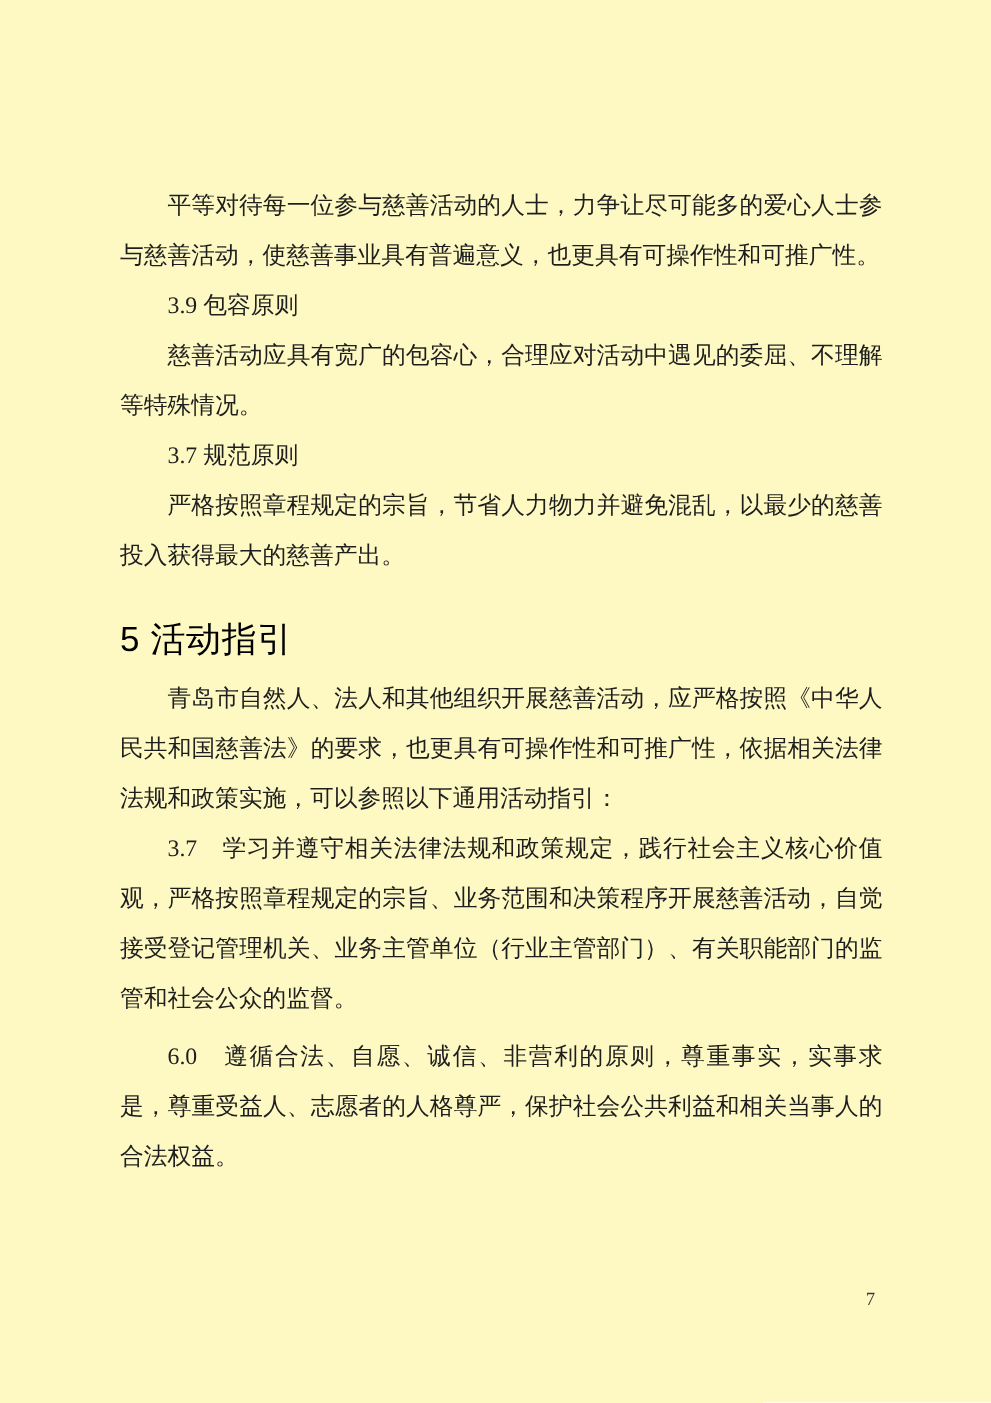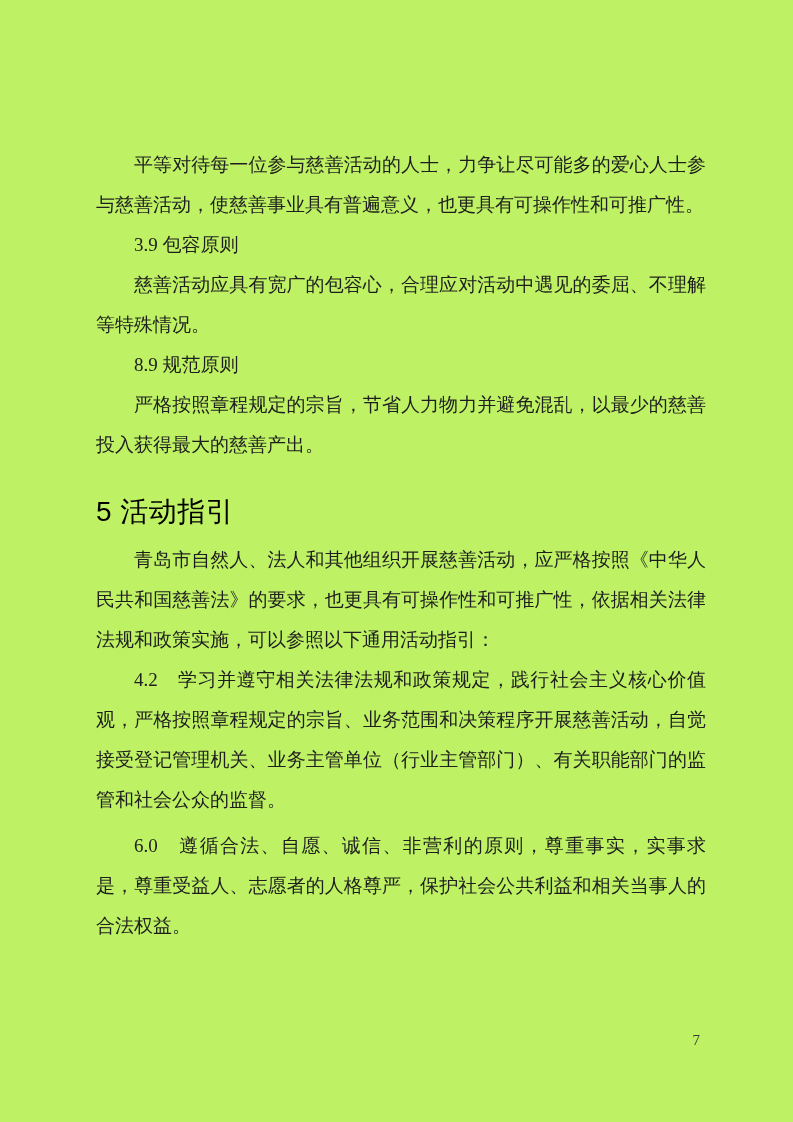--- a/index.html
+++ b/index.html
@@ -4,21 +4,21 @@
 <style>
   html, body {
     margin: 0;
     padding: 0;
     background: #ffffff;
   }
   .page {
     position: relative;
     width: 793px;
     height: 1122px;
-    background: #bef264;
+    background: #fef9c3;
     overflow: hidden;
   }
   .content {
     position: absolute;
     left: 96px;
     top: 145px;
     width: 610px;
   }
   .para {
     margin: 0;
@@ -57,29 +57,29 @@
 <body>
 
 <div class="page">
   <main class="content">
     <p class="para">平等对待每一位参与慈善活动的人士，力争让尽可能多的爱心人士参与慈善活动，使慈善事业具有普遍意义，也更具有可操作性和可推广性。</p>
 
     <p class="para">3.9 包容原则</p>
 
     <p class="para">慈善活动应具有宽广的包容心，合理应对活动中遇见的委屈、不理解等特殊情况。</p>
 
-    <p class="para">8.9 规范原则</p>
+    <p class="para">3.7 规范原则</p>
 
     <p class="para">严格按照章程规定的宗旨，节省人力物力并避免混乱，以最少的慈善投入获得最大的慈善产出。</p>
 
     <h1 class="para chapter-heading">5 活动指引</h1>
 
     <p class="para">青岛市自然人、法人和其他组织开展慈善活动，应严格按照《中华人民共和国慈善法》的要求，也更具有可操作性和可推广性，依据相关法律法规和政策实施，可以参照以下通用活动指引：</p>
 
-    <p class="para">4.2　学习并遵守相关法律法规和政策规定，践行社会主义核心价值观，严格按照章程规定的宗旨、业务范围和决策程序开展慈善活动，自觉接受登记管理机关、业务主管单位（行业主管部门）、有关职能部门的监管和社会公众的监督。</p>
+    <p class="para">3.7　学习并遵守相关法律法规和政策规定，践行社会主义核心价值观，严格按照章程规定的宗旨、业务范围和决策程序开展慈善活动，自觉接受登记管理机关、业务主管单位（行业主管部门）、有关职能部门的监管和社会公众的监督。</p>
 
     <p class="para para-offset">6.0　遵循合法、自愿、诚信、非营利的原则，尊重事实，实事求是，尊重受益人、志愿者的人格尊严，保护社会公共利益和相关当事人的合法权益。</p>
   </main>
 
   <footer class="page-footer">
     <span>7</span>
   </footer>
 </div>
 
 </body></html>

